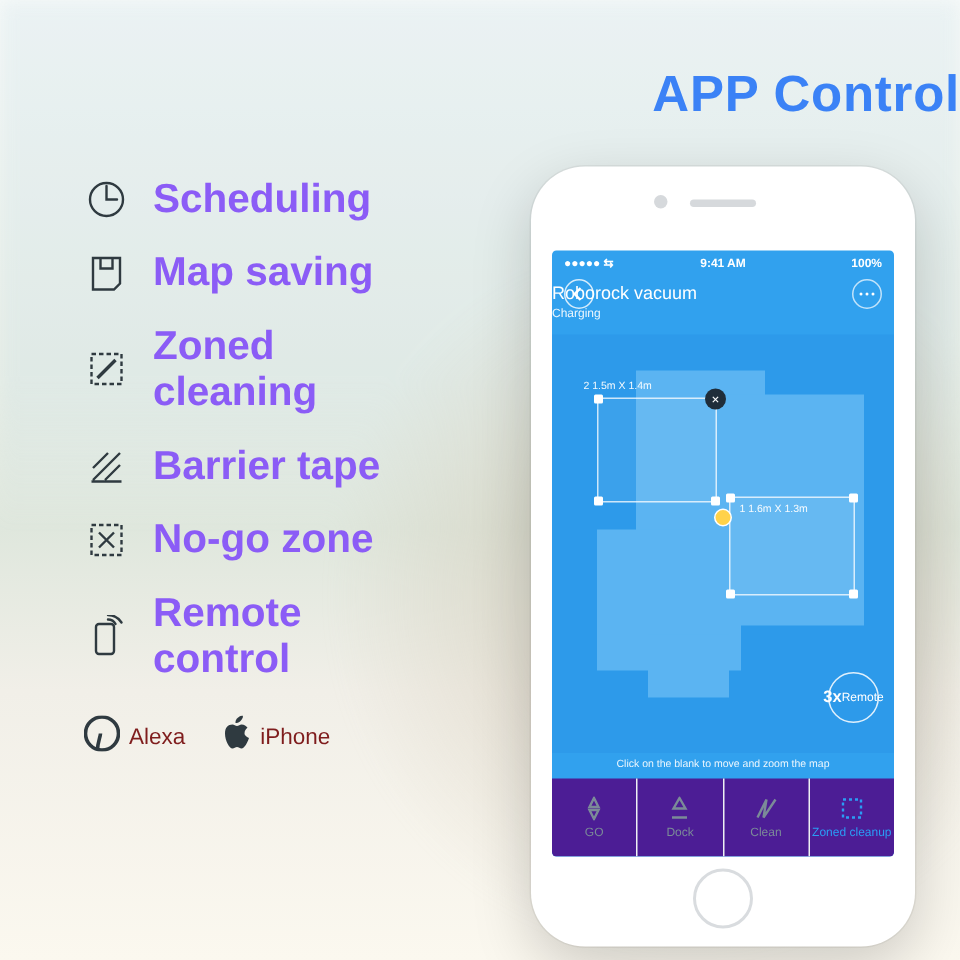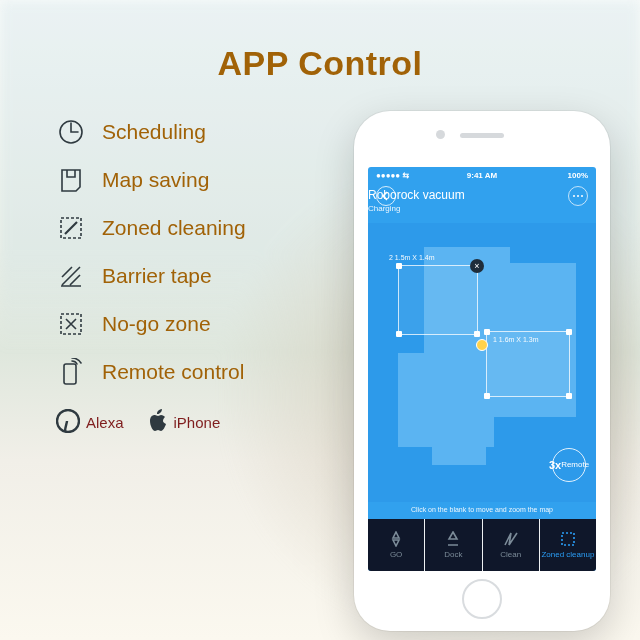--- a/index.html
+++ b/index.html
@@ -1,27 +1,27 @@
 <!DOCTYPE html>
 <html><head>
 <meta charset="utf-8">
 <style>
 *{margin:0;padding:0;box-sizing:border-box;font-family:-apple-system,BlinkMacSystemFont,"Segoe UI",Helvetica,Arial,sans-serif}
 body{width:640px;height:640px;overflow:hidden;position:relative;background:linear-gradient(180deg,#f7faf9 0%,#e9efe7 40%,#dfe7dd 55%,#f1efe8 72%,#fbf8ef 100%)}
 .bg-blur{position:absolute;inset:0;filter:blur(6px);opacity:.55;background:
  radial-gradient(circle at 72% 62%,rgba(210,200,180,.7) 0 20%,transparent 40%),
  linear-gradient(180deg,rgba(190,215,225,.4) 0 40%,transparent 55%)}
 .wrap{position:relative;z-index:1;width:100%;height:100%}
-h1{width:100%;text-align:center;font-size:34px;font-weight:700;color:#a16207;letter-spacing:.5px;padding-top:44px}
+h1{width:100%;text-align:right;font-size:34px;font-weight:700;color:#3b82f6;letter-spacing:.5px;padding-top:44px}
 .cols{display:flex;padding:28px 30px 0 56px;gap:26px}
 .left{flex:0 0 240px;padding-top:6px}
 .feat{display:flex;align-items:center;gap:16px;margin-bottom:18px}
 .ic{width:30px;height:30px;flex:none;display:flex;align-items:center;justify-content:center}
 .ic svg{stroke:#2f3a40;fill:none;stroke-width:1.6}
-.feat-label{font-size:21px;color:#a16207;font-weight:400}
+.feat-label{font-size:27px;color:#8b5cf6;font-weight:700}
 .compat{display:flex;align-items:center;gap:24px;margin-top:22px}
 .compat-item{display:flex;align-items:center;gap:6px;color:#7f1d1d}
 .compat-item svg{fill:#2f3a40}
 .compat-item span{font-size:15px}
 
 .phone{width:256px;height:520px;background:#fff;border-radius:36px;box-shadow:0 14px 40px rgba(0,0,0,.18),0 0 0 1px rgba(0,0,0,.05);padding:56px 14px 60px;position:relative;margin-left:auto}
 .phone::before{content:"";position:absolute;top:22px;left:50%;transform:translateX(-50%);width:44px;height:5px;background:#d6d9dc;border-radius:3px}
 .phone::after{content:"";position:absolute;top:19px;left:82px;width:9px;height:9px;background:#d6d9dc;border-radius:50%}
 .homebtn{position:absolute;bottom:12px;left:50%;transform:translateX(-50%);width:40px;height:40px;border:2px solid #d9dcdf;border-radius:50%}
 .screen{width:100%;height:100%;background:#31a1ee;border-radius:3px;display:flex;flex-direction:column;overflow:hidden;font-size:10px;color:#fff}
@@ -36,21 +36,21 @@
 .map{flex:1;position:relative;background:#2d9aea}
 .floor{position:absolute;background:#5bb4f2}
 .zone{position:absolute;border:1px solid rgba(255,255,255,.75);background:rgba(255,255,255,.07)}
 .zone .h{position:absolute;width:6px;height:6px;background:#fff;border-radius:1px}
 .zone .close{position:absolute;top:-7px;right:-7px;width:14px;height:14px;background:#1f2d3a;border-radius:50%;color:#fff;font-size:9px;line-height:14px;text-align:center}
 .zlabel{position:absolute;font-size:7px;color:rgba(255,255,255,.95);white-space:nowrap}
 .dot{position:absolute;width:12px;height:12px;border:1.5px solid #fff;border-radius:50%;background:#ffd24a}
 .times{position:absolute;right:10px;bottom:20px;width:34px;height:34px;border:1px solid rgba(255,255,255,.85);border-radius:50%;display:flex;flex-direction:row;align-items:center;justify-content:center;font-size:8px;line-height:1}
 .times b{font-size:11px;font-weight:600}
 .hint{text-align:center;font-size:7px;opacity:.9;padding:4px 0 6px}
-.tabs{background:#0f172a;display:flex;height:52px}
+.tabs{background:#4c1d95;display:flex;height:52px}
 .tab{flex:1;display:flex;flex-direction:column;align-items:center;justify-content:center;gap:3px;font-size:8px;color:#7b8b98;border-right:1px solid #eef1f3}
 .tab:last-child{border-right:none}
 .tab.active{color:#2a9df5}
 .tab svg{stroke:currentColor;fill:none;stroke-width:1.6}
 </style>
 </head>
 <body>
 <div class="bg-blur"></div>
 
 <div class="wrap">

